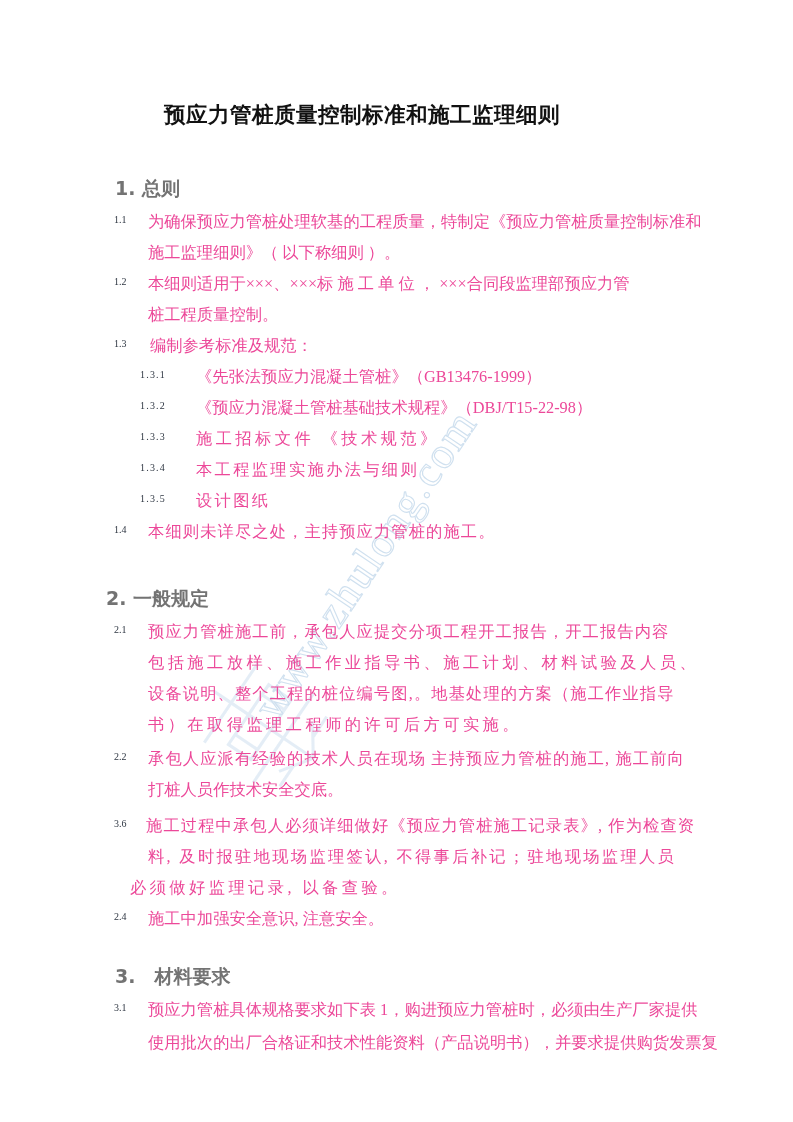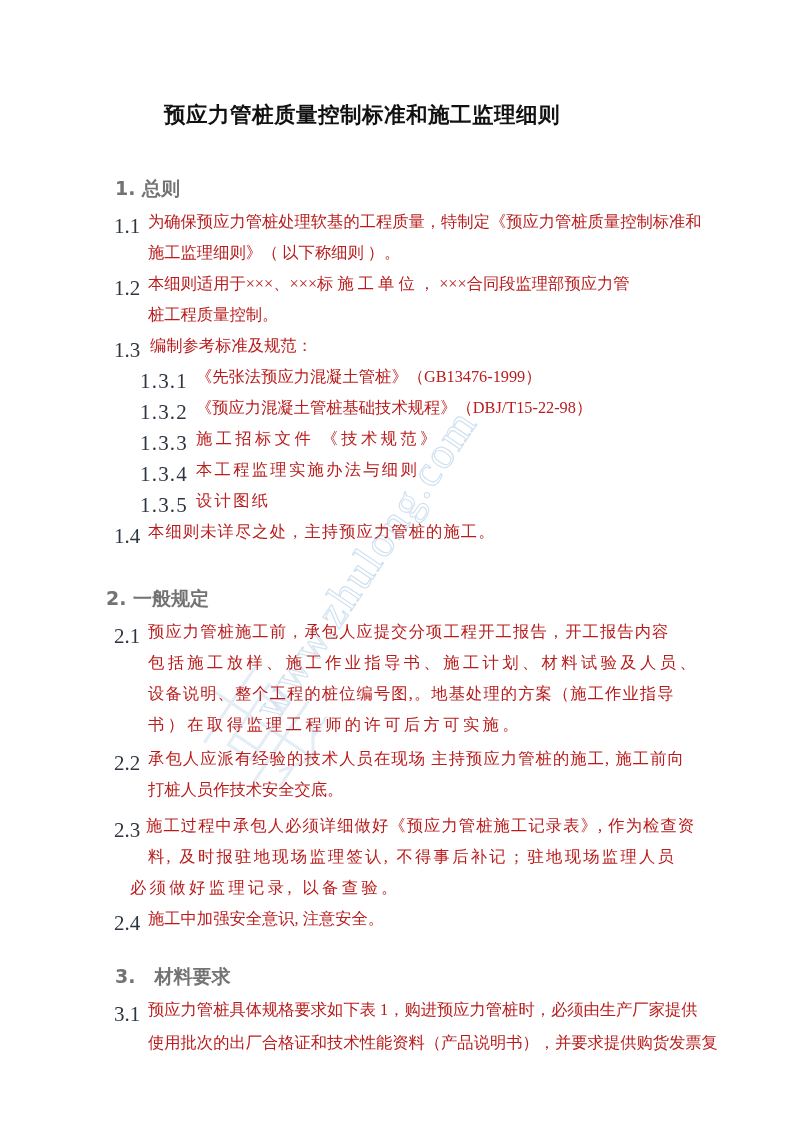--- a/index.html
+++ b/index.html
@@ -80,30 +80,30 @@
     font-size: 19px;
     font-weight: bold;
     color: #737373;
     white-space: pre;
   }
 
   .para {
     position: absolute;
     font-family: "Liberation Serif", "DejaVu Serif", serif;
     font-size: 16.3px;
-    color: #b91c1c;
+    color: #ec4899;
     white-space: pre;
     line-height: 1;
     text-align: center;
   }
 
   .num {
     position: absolute;
     font-family: "Liberation Serif", "DejaVu Serif", serif;
-    font-size: 21px;
+    font-size: 10px;
     color: #2e3642;
     white-space: pre;
     text-align: center;
   }
 
   
   .ls0 { letter-spacing: 0px; }
   .ls1 { letter-spacing: 1.1px; }
   .ls2 { letter-spacing: 2.3px; }
   .ls3 { letter-spacing: 3.4px; }
@@ -172,21 +172,21 @@
     <div class="num" style="left:114px; top:624px;">2.1</div>
     <div class="para ls1" style="left:148px; top:624px;">预应力管桩施工前，承包人应提交分项工程开工报告，开工报告内容</div>
     <div class="para ls3" style="left:148px; top:655px;">包括施工放样、施工作业指导书、施工计划、材料试验及人员、</div>
     <div class="para ls1" style="left:148px; top:686px;">设备说明、整个工程的桩位编号图,。地基处理的方案（施工作业指导</div>
     <div class="para ls3" style="left:148px; top:717px;">书）在取得监理工程师的许可后方可实施。</div>
 
     <div class="num" style="left:114px; top:751px;">2.2</div>
     <div class="para ls1" style="left:148px; top:751px;">承包人应派有经验的技术人员在现场 主持预应力管桩的施工, 施工前向</div>
     <div class="para ls0" style="left:148px; top:782px;">打桩人员作技术安全交底。</div>
 
-    <div class="num" style="left:114px; top:818px;">2.3</div>
+    <div class="num" style="left:114px; top:818px;">3.6</div>
     <div class="para ls1" style="left:146px; top:818px;">施工过程中承包人必须详细做好《预应力管桩施工记录表》, 作为检查资</div>
     <div class="para ls2" style="left:148px; top:849px;">料, 及时报驻地现场监理签认, 不得事后补记 ; 驻地现场监理人员</div>
     <div class="para ls3" style="left:130px; top:880px;">必须做好监理记录, 以备查验。</div>
 
     <div class="num" style="left:114px; top:911px;">2.4</div>
     <div class="para ls0" style="left:148px; top:911px;">施工中加强安全意识, 注意安全。</div>
 
     <div class="h1" style="left:115px; top:964px;">3.　材料要求</div>
 
     <div class="num" style="left:114px; top:1002px;">3.1</div>

